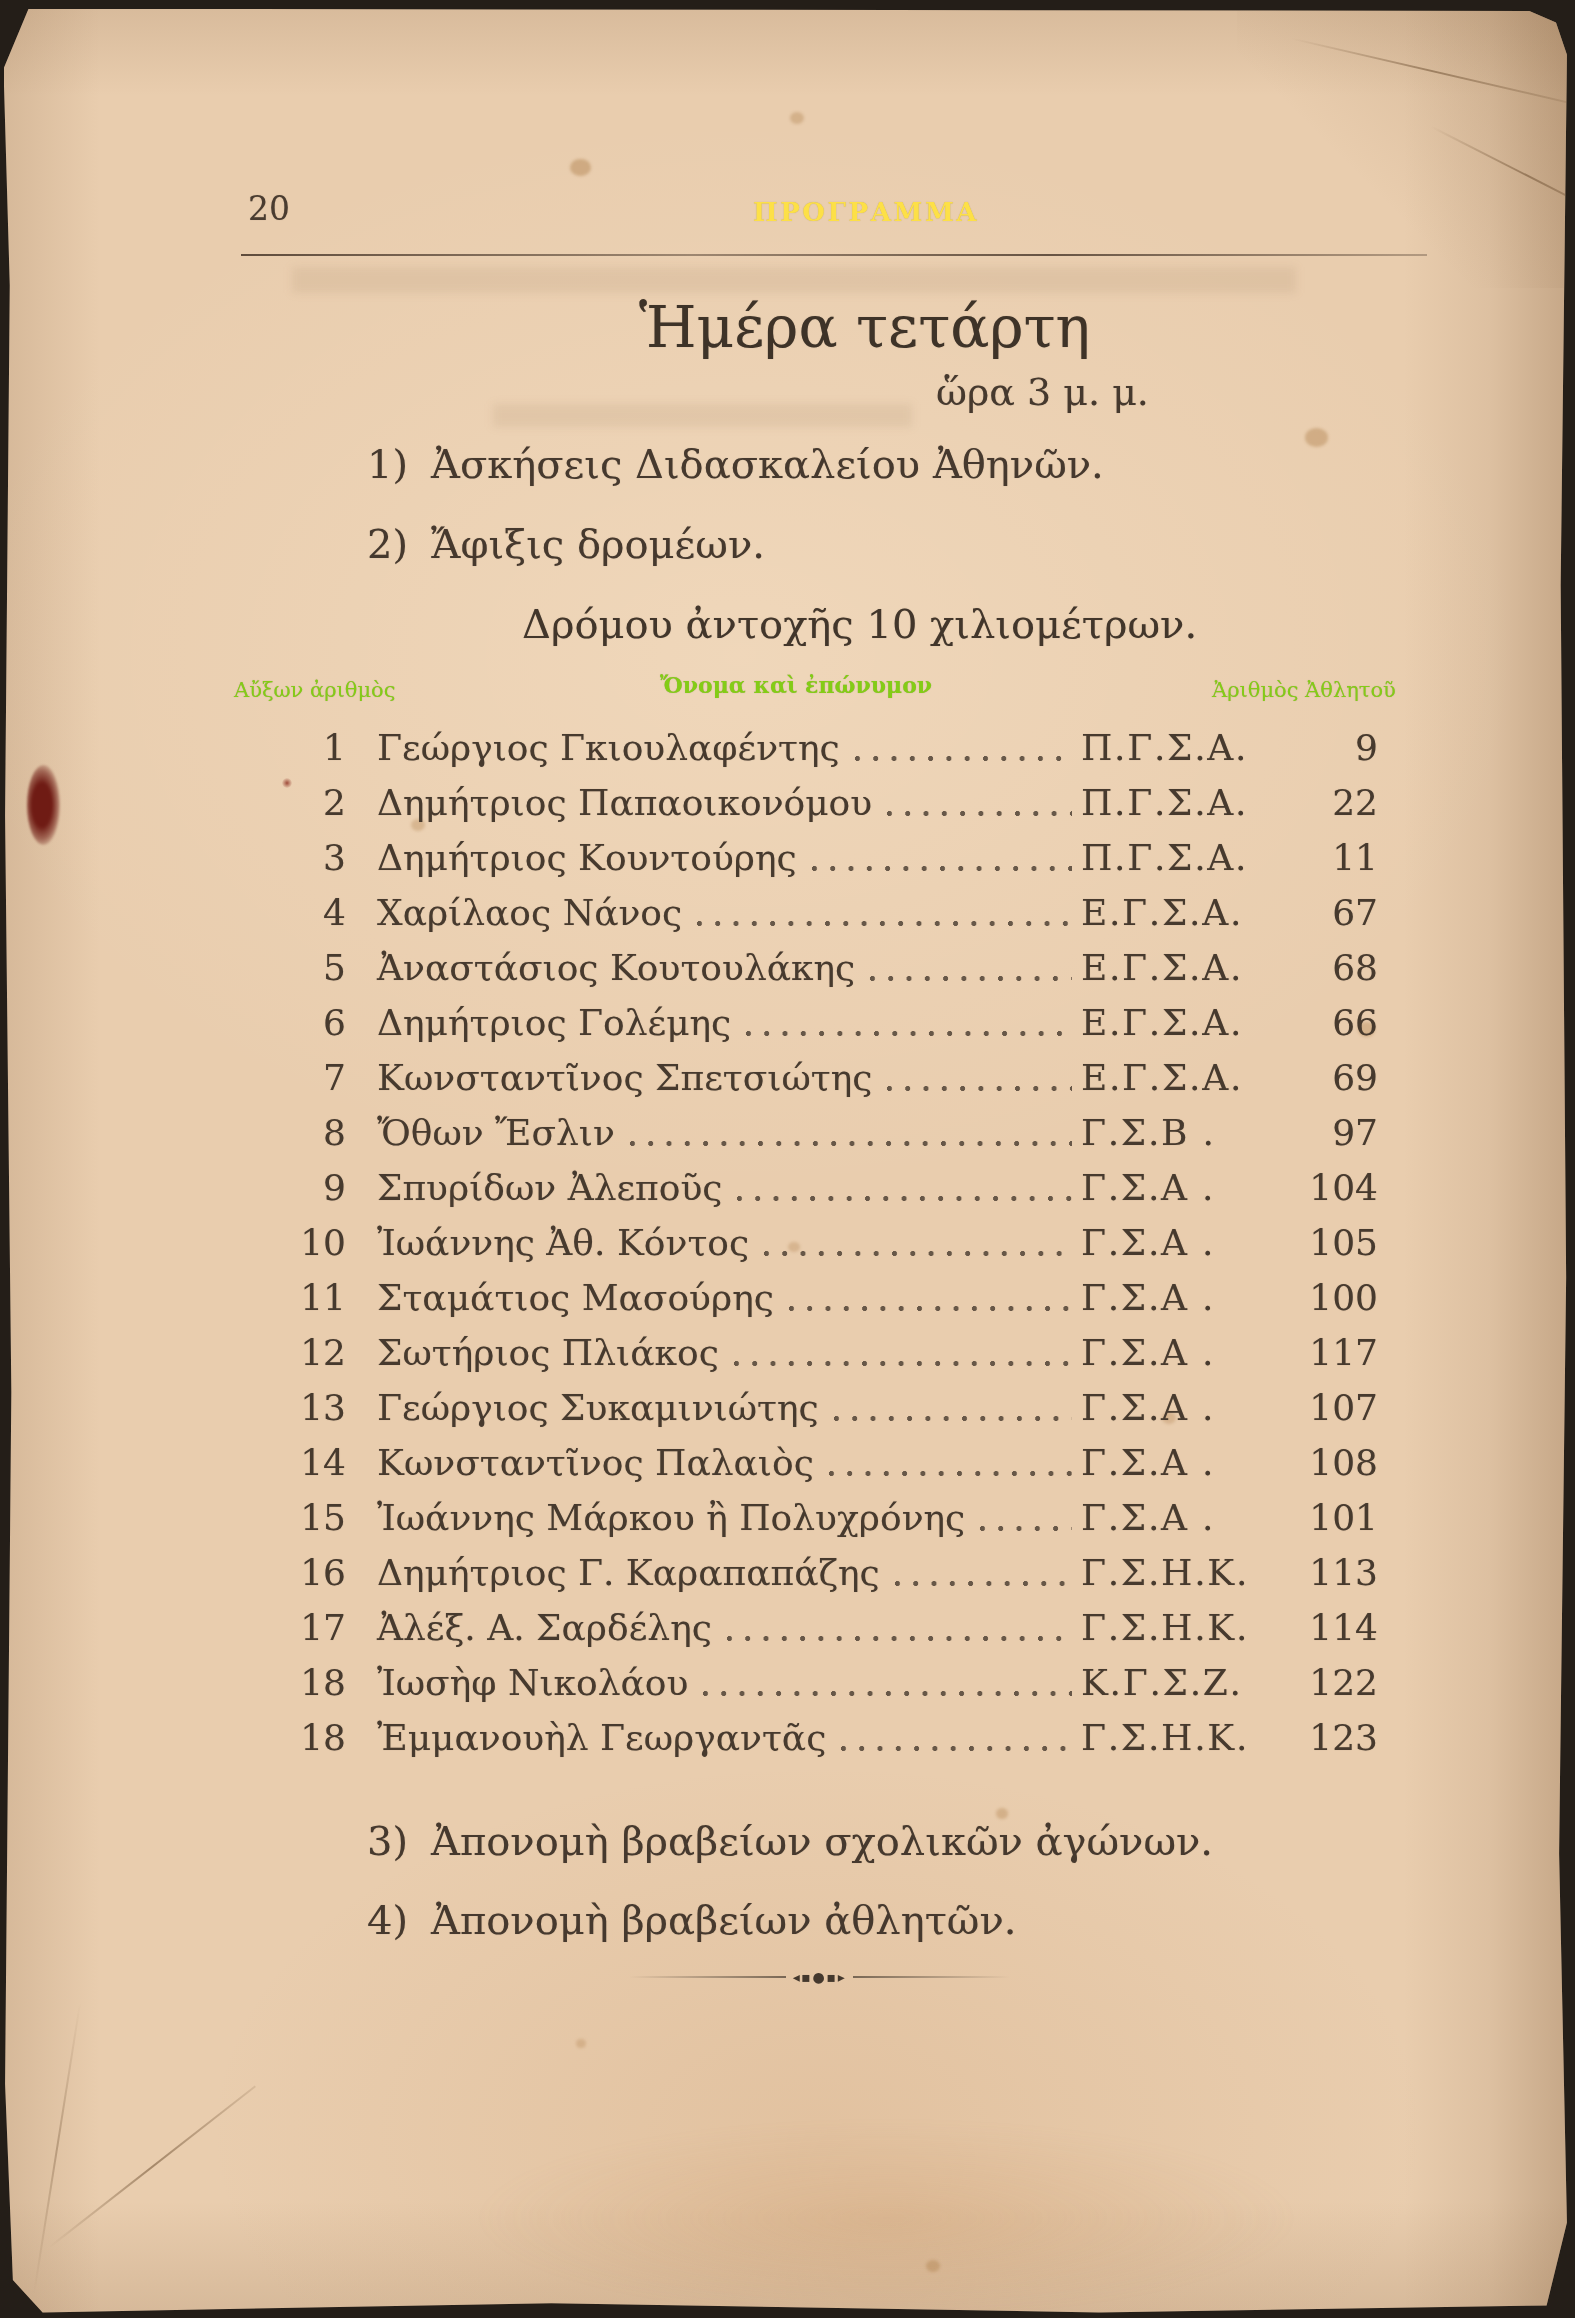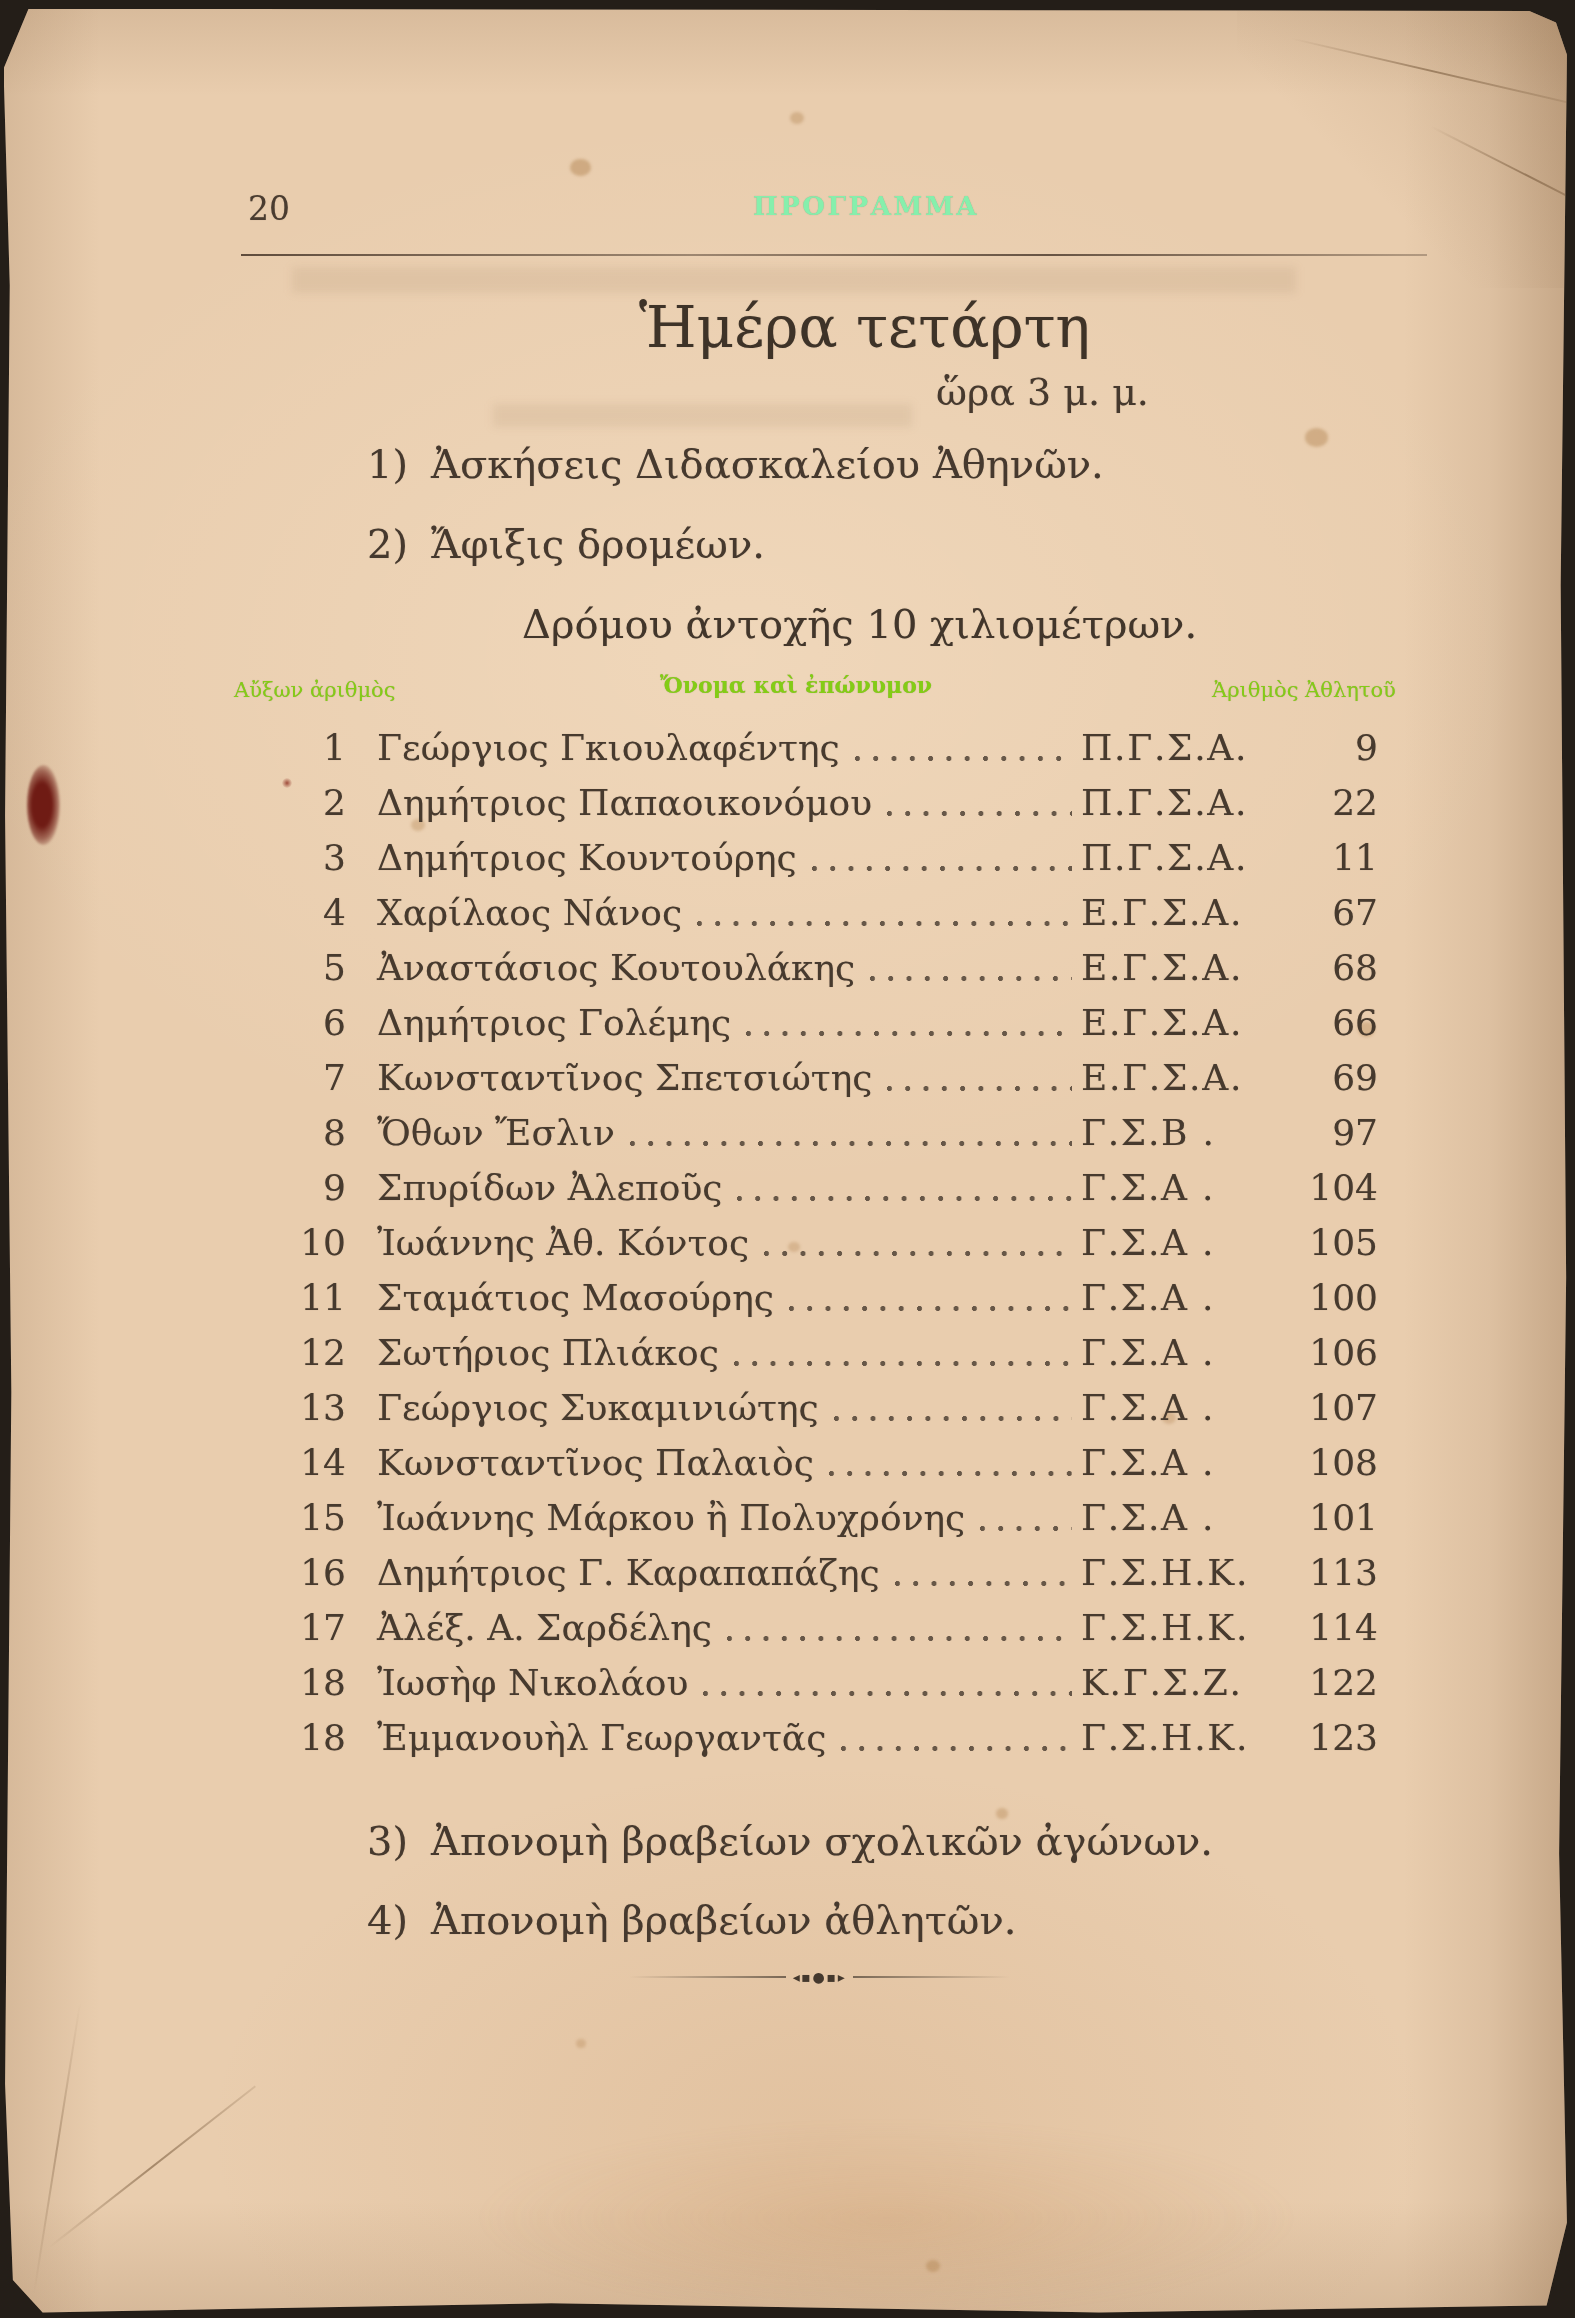--- a/index.html
+++ b/index.html
@@ -31,21 +31,21 @@
   .wax { position:absolute; left:23px; top:756px; width:33px; height:80px; border-radius:50%;
     background:radial-gradient(ellipse at 45% 50%, #6f1b14 0 38%, rgba(111,27,20,0.55) 60%, transparent 78%); filter:blur(0.9px); }
   .waxdot { position:absolute; left:278px; top:769px; width:10.5px; height:10.5px; border-radius:50%;
     background:radial-gradient(circle, rgba(140,42,28,0.8), transparent 75%); }
   .stain-bottom { position:absolute; left:472px; top:2113px; width:821px; height:192px;
     background:radial-gradient(closest-side, rgba(186,128,74,0.20), transparent); filter:blur(6.1px); }
   .ghost { position:absolute; background:rgba(150,115,85,0.12); filter:blur(4.4px); }
 
   .ink { position:absolute; white-space:nowrap; text-shadow:0 0 0.9px rgba(70,58,46,0.35); }
   .page-number { left:248px; top:189px; font-size:33px; color:#4a3c30; }
-  .running-header { left:753px; top:191px; font-size:26px; font-weight:bold; letter-spacing:2.6px; color:#86efac; }
+  .running-header { left:753px; top:197px; font-size:26px; font-weight:bold; letter-spacing:2.6px; color:#fde047; }
   .header-rule { position:absolute; left:241px; top:254px; width:1186px; height:1.7px;
     background:linear-gradient(90deg, rgba(80,62,48,0.9), rgba(80,62,48,0.5) 38%, rgba(80,62,48,0.85) 68%, rgba(80,62,48,0.35)); }
   .day-title { left:639px; top:293px; font-size:58px; color:#3e3328; }
   .time-line { left:936px; top:370px; font-size:38px; }
   .prog-item { font-size:40px; }
   .prog-item .num { margin-right:23px; }
   .i1 { left:367px; top:441px; }
   .i2 { left:367px; top:521px;text-align:right; }
   .i3 { left:367px; top:1818px; }
   .i4 { left:367px; top:1897px; }
@@ -207,21 +207,21 @@
     <span class="c-dots"></span>
     <span class="c-club">Γ.Σ.Α .</span>
     <span class="c-anum">100</span>
   </div>
 
   <div class="row">
     <span class="c-no">12</span>
     <span class="c-name">Σωτήριος Πλιάκος</span>
     <span class="c-dots"></span>
     <span class="c-club">Γ.Σ.Α .</span>
-    <span class="c-anum">106</span>
+    <span class="c-anum">117</span>
   </div>
 
   <div class="row">
     <span class="c-no">13</span>
     <span class="c-name">Γεώργιος Συκαμινιώτης</span>
     <span class="c-dots"></span>
     <span class="c-club">Γ.Σ.Α .</span>
     <span class="c-anum">107</span>
   </div>
 

